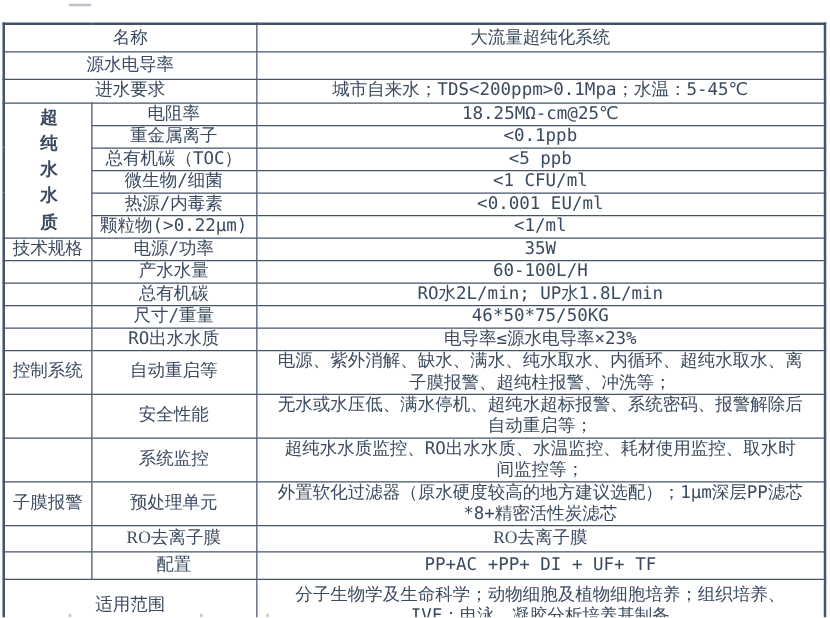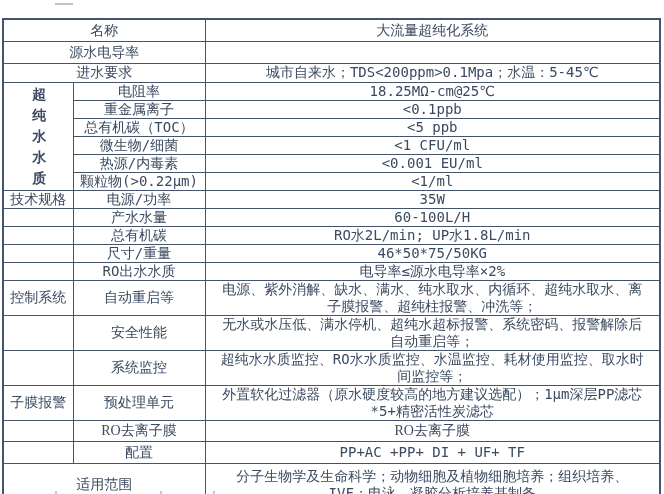--- a/index.html
+++ b/index.html
@@ -102,47 +102,47 @@
       <td>RO水2L/min; UP水1.8L/min</td>
     </tr>
     <tr class="h18">
       <td></td>
       <td>尺寸/重量</td>
       <td>46*50*75/50KG</td>
     </tr>
     <tr class="h18">
       <td></td>
       <td>RO出水水质</td>
-      <td>电导率≤源水电导率×2%</td>
+      <td>电导率≤源水电导率×23%</td>
     </tr>
 
     <tr class="h35">
       <td>控制系统</td>
       <td>自动重启等</td>
       <td>电源、紫外消解、缺水、满水、纯水取水、内循环、超纯水取水、离
 子膜报警、超纯柱报警、冲洗等；</td>
     </tr>
     <tr class="h35">
       <td></td>
       <td>安全性能</td>
       <td>无水或水压低、满水停机、超纯水超标报警、系统密码、报警解除后
 自动重启等；</td>
     </tr>
     <tr class="h35">
       <td></td>
       <td>系统监控</td>
-      <td>超纯水水质监控、RO水水质监控、水温监控、耗材使用监控、取水时
+      <td>超纯水水质监控、RO出水水质、水温监控、耗材使用监控、取水时
 间监控等；</td>
     </tr>
 
     <tr class="h35">
       <td>子膜报警</td>
       <td>预处理单元</td>
       <td>外置软化过滤器（原水硬度较高的地方建议选配）；1μm深层PP滤芯
-*5+精密活性炭滤芯</td>
+*8+精密活性炭滤芯</td>
     </tr>
     <tr class="h21">
       <td></td>
       <td>RO去离子膜</td>
       <td>RO去离子膜</td>
     </tr>
     <tr class="h22">
       <td></td>
       <td>配置</td>
       <td>PP+AC +PP+ DI + UF+ TF</td>

